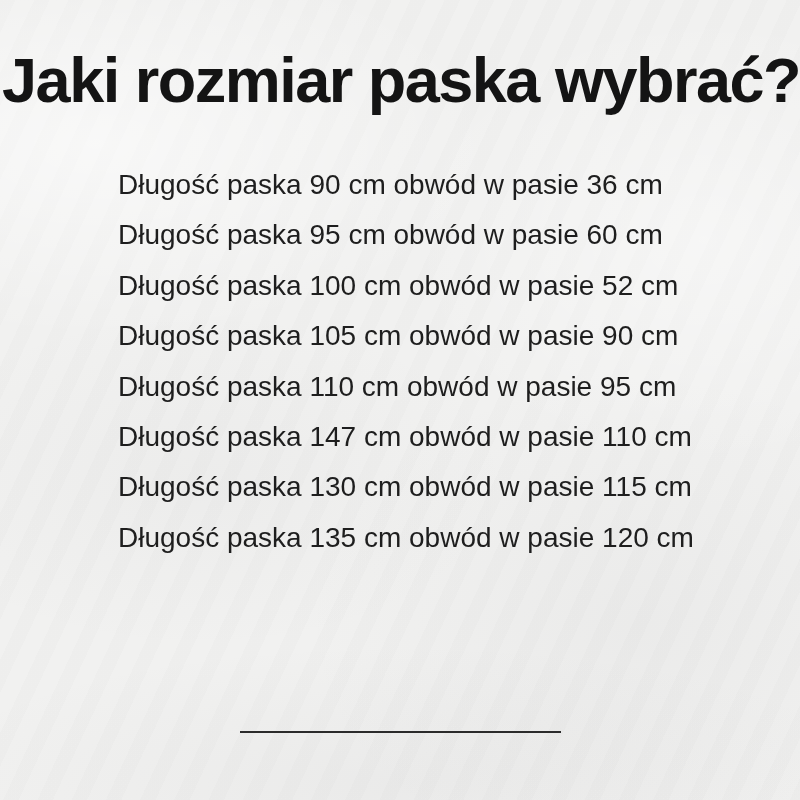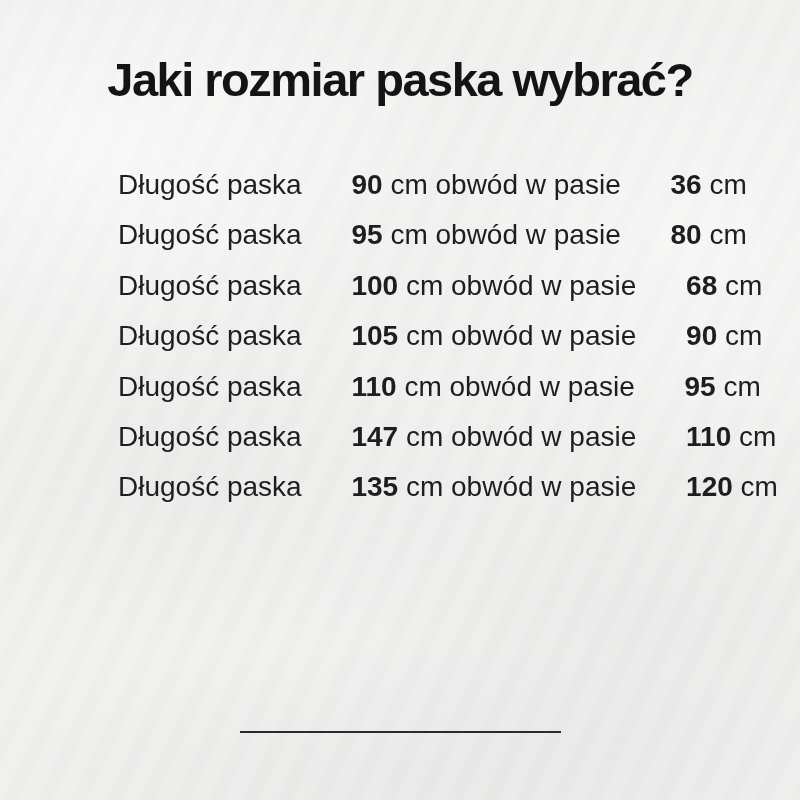--- a/index.html
+++ b/index.html
@@ -26,43 +26,42 @@
       radial-gradient(ellipse 560px 420px at 80% 78%, rgba(120,120,125,0.05), rgba(120,120,125,0) 60%),
       radial-gradient(ellipse 480px 260px at 25% 60%, rgba(120,120,125,0.04), rgba(120,120,125,0) 65%),
       radial-gradient(ellipse 700px 200px at 50% 98%, rgba(110,110,115,0.05), rgba(110,110,115,0) 70%),
       repeating-linear-gradient(115deg, rgba(0,0,0,0.012) 0 14px, rgba(255,255,255,0.02) 14px 31px);
   }
   .title {
     position: absolute;
     top: 54px;
     left: 0;
     width: 100%;
-    text-align: center;
-    font-size: 47px;
+    text-align: right;
+    font-size: 63px;
     line-height: 52px;
     font-weight: 700;
     letter-spacing: -1.5px;
     color: var(--title-text);
   }
   .size-list {
     position: absolute;
     top: 160px;
     left: 118px;
     right: 60px;
   }
   .row {
     font-size: 28px;
     line-height: 50.4px;
     font-weight: 400;
     color: var(--body-text);
     white-space: nowrap;
   }
   .row .num {
-    font-weight: 700;
-    margin-left: 42px;
+    font-weight: 400;
   }
   .divider {
     position: absolute;
     top: 731px;
     left: 240px;
     width: 321px;
     height: 2px;
     background: var(--divider);
   }
 </style>
@@ -81,30 +80,30 @@
     <span class="seg">obwód w pasie</span>
     <b class="num">36</b>
     <span class="seg">cm</span>
   </div>
 
   <div class="row">
     <span class="seg">Długość paska</span>
     <b class="num">95</b>
     <span class="seg">cm</span>
     <span class="seg">obwód w pasie</span>
-    <b class="num">80</b>
+    <b class="num">60</b>
     <span class="seg">cm</span>
   </div>
 
   <div class="row">
     <span class="seg">Długość paska</span>
     <b class="num">100</b>
     <span class="seg">cm</span>
     <span class="seg">obwód w pasie</span>
-    <b class="num">68</b>
+    <b class="num">52</b>
     <span class="seg">cm</span>
   </div>
 
   <div class="row">
     <span class="seg">Długość paska</span>
     <b class="num">105</b>
     <span class="seg">cm</span>
     <span class="seg">obwód w pasie</span>
     <b class="num">90</b>
     <span class="seg">cm</span>
@@ -123,20 +122,28 @@
 
   <div class="row">
     <span class="seg">Długość paska</span>
     <b class="num">147</b>
     <span class="seg">cm</span>
     <span class="seg">obwód w pasie</span>
     <b class="num">110</b>
     <span class="seg">cm</span>
   </div>
 
+  <div class="row">
+    <span class="seg">Długość paska</span>
+    <b class="num">130</b>
+    <span class="seg">cm</span>
+    <span class="seg">obwód w pasie</span>
+    <b class="num">115</b>
+    <span class="seg">cm</span>
+  </div>
 
   <div class="row">
     <span class="seg">Długość paska</span>
     <b class="num">135</b>
     <span class="seg">cm</span>
     <span class="seg">obwód w pasie</span>
     <b class="num">120</b>
     <span class="seg">cm</span>
   </div>
 </div>

